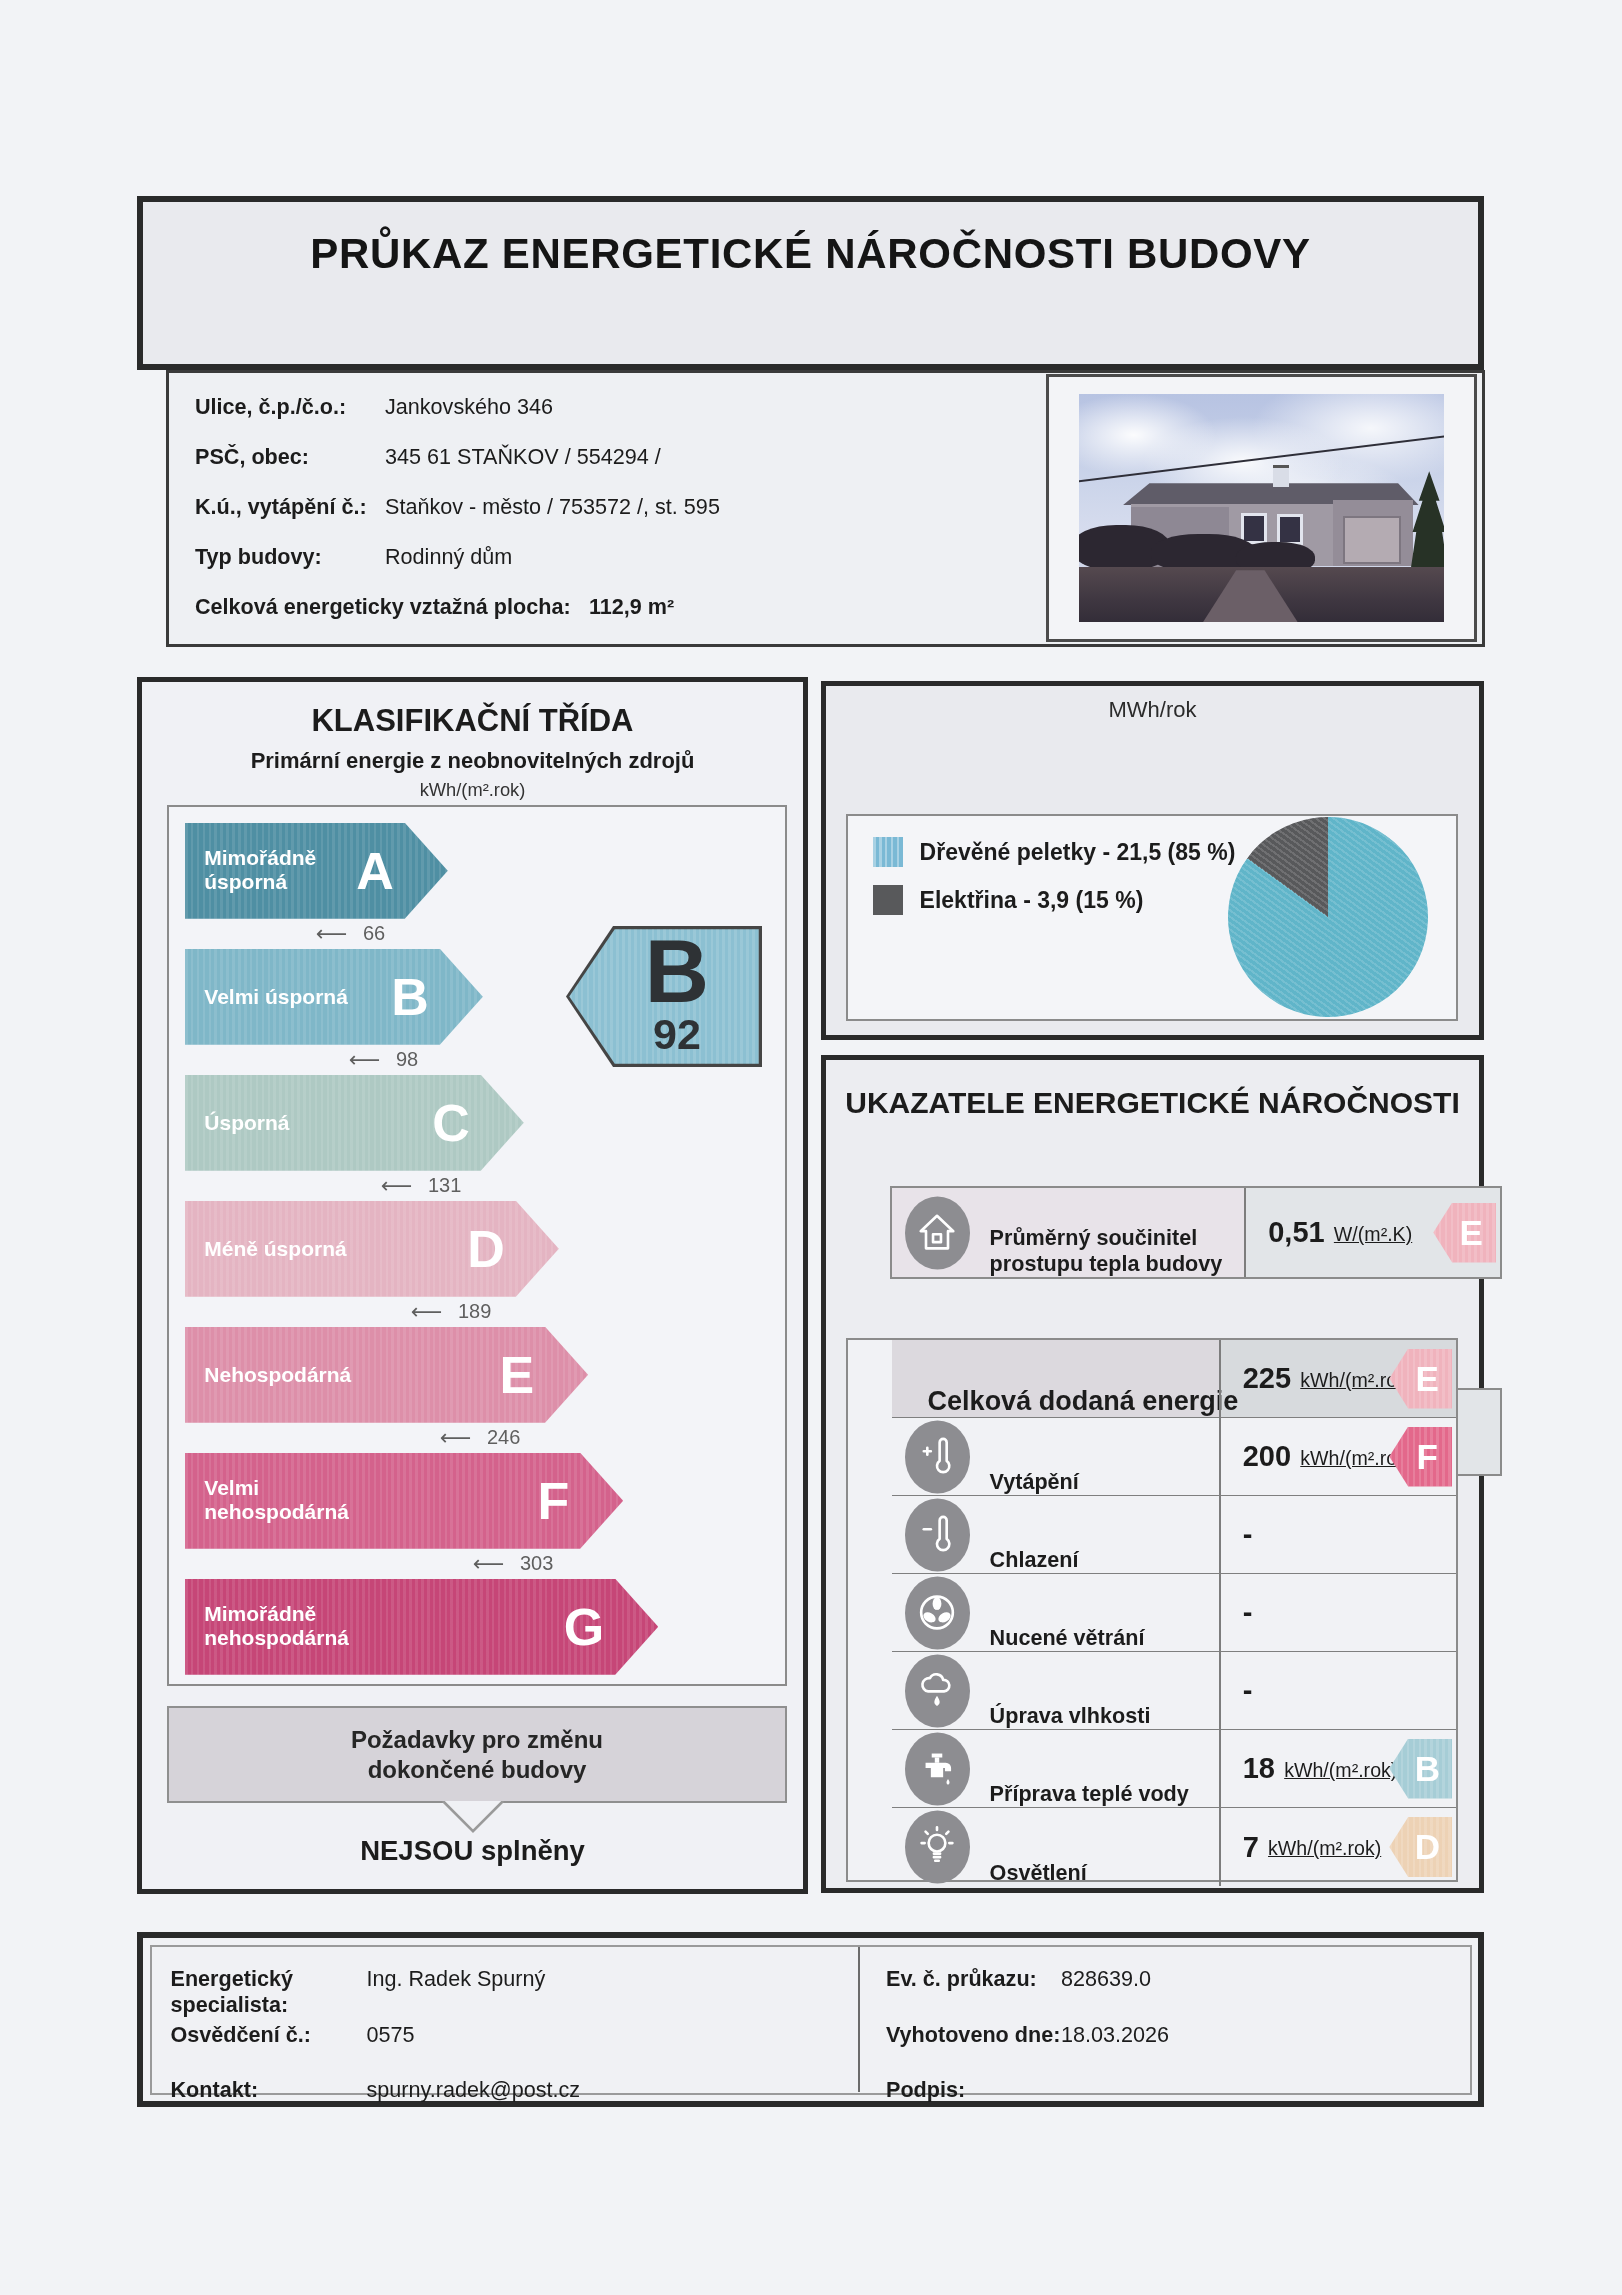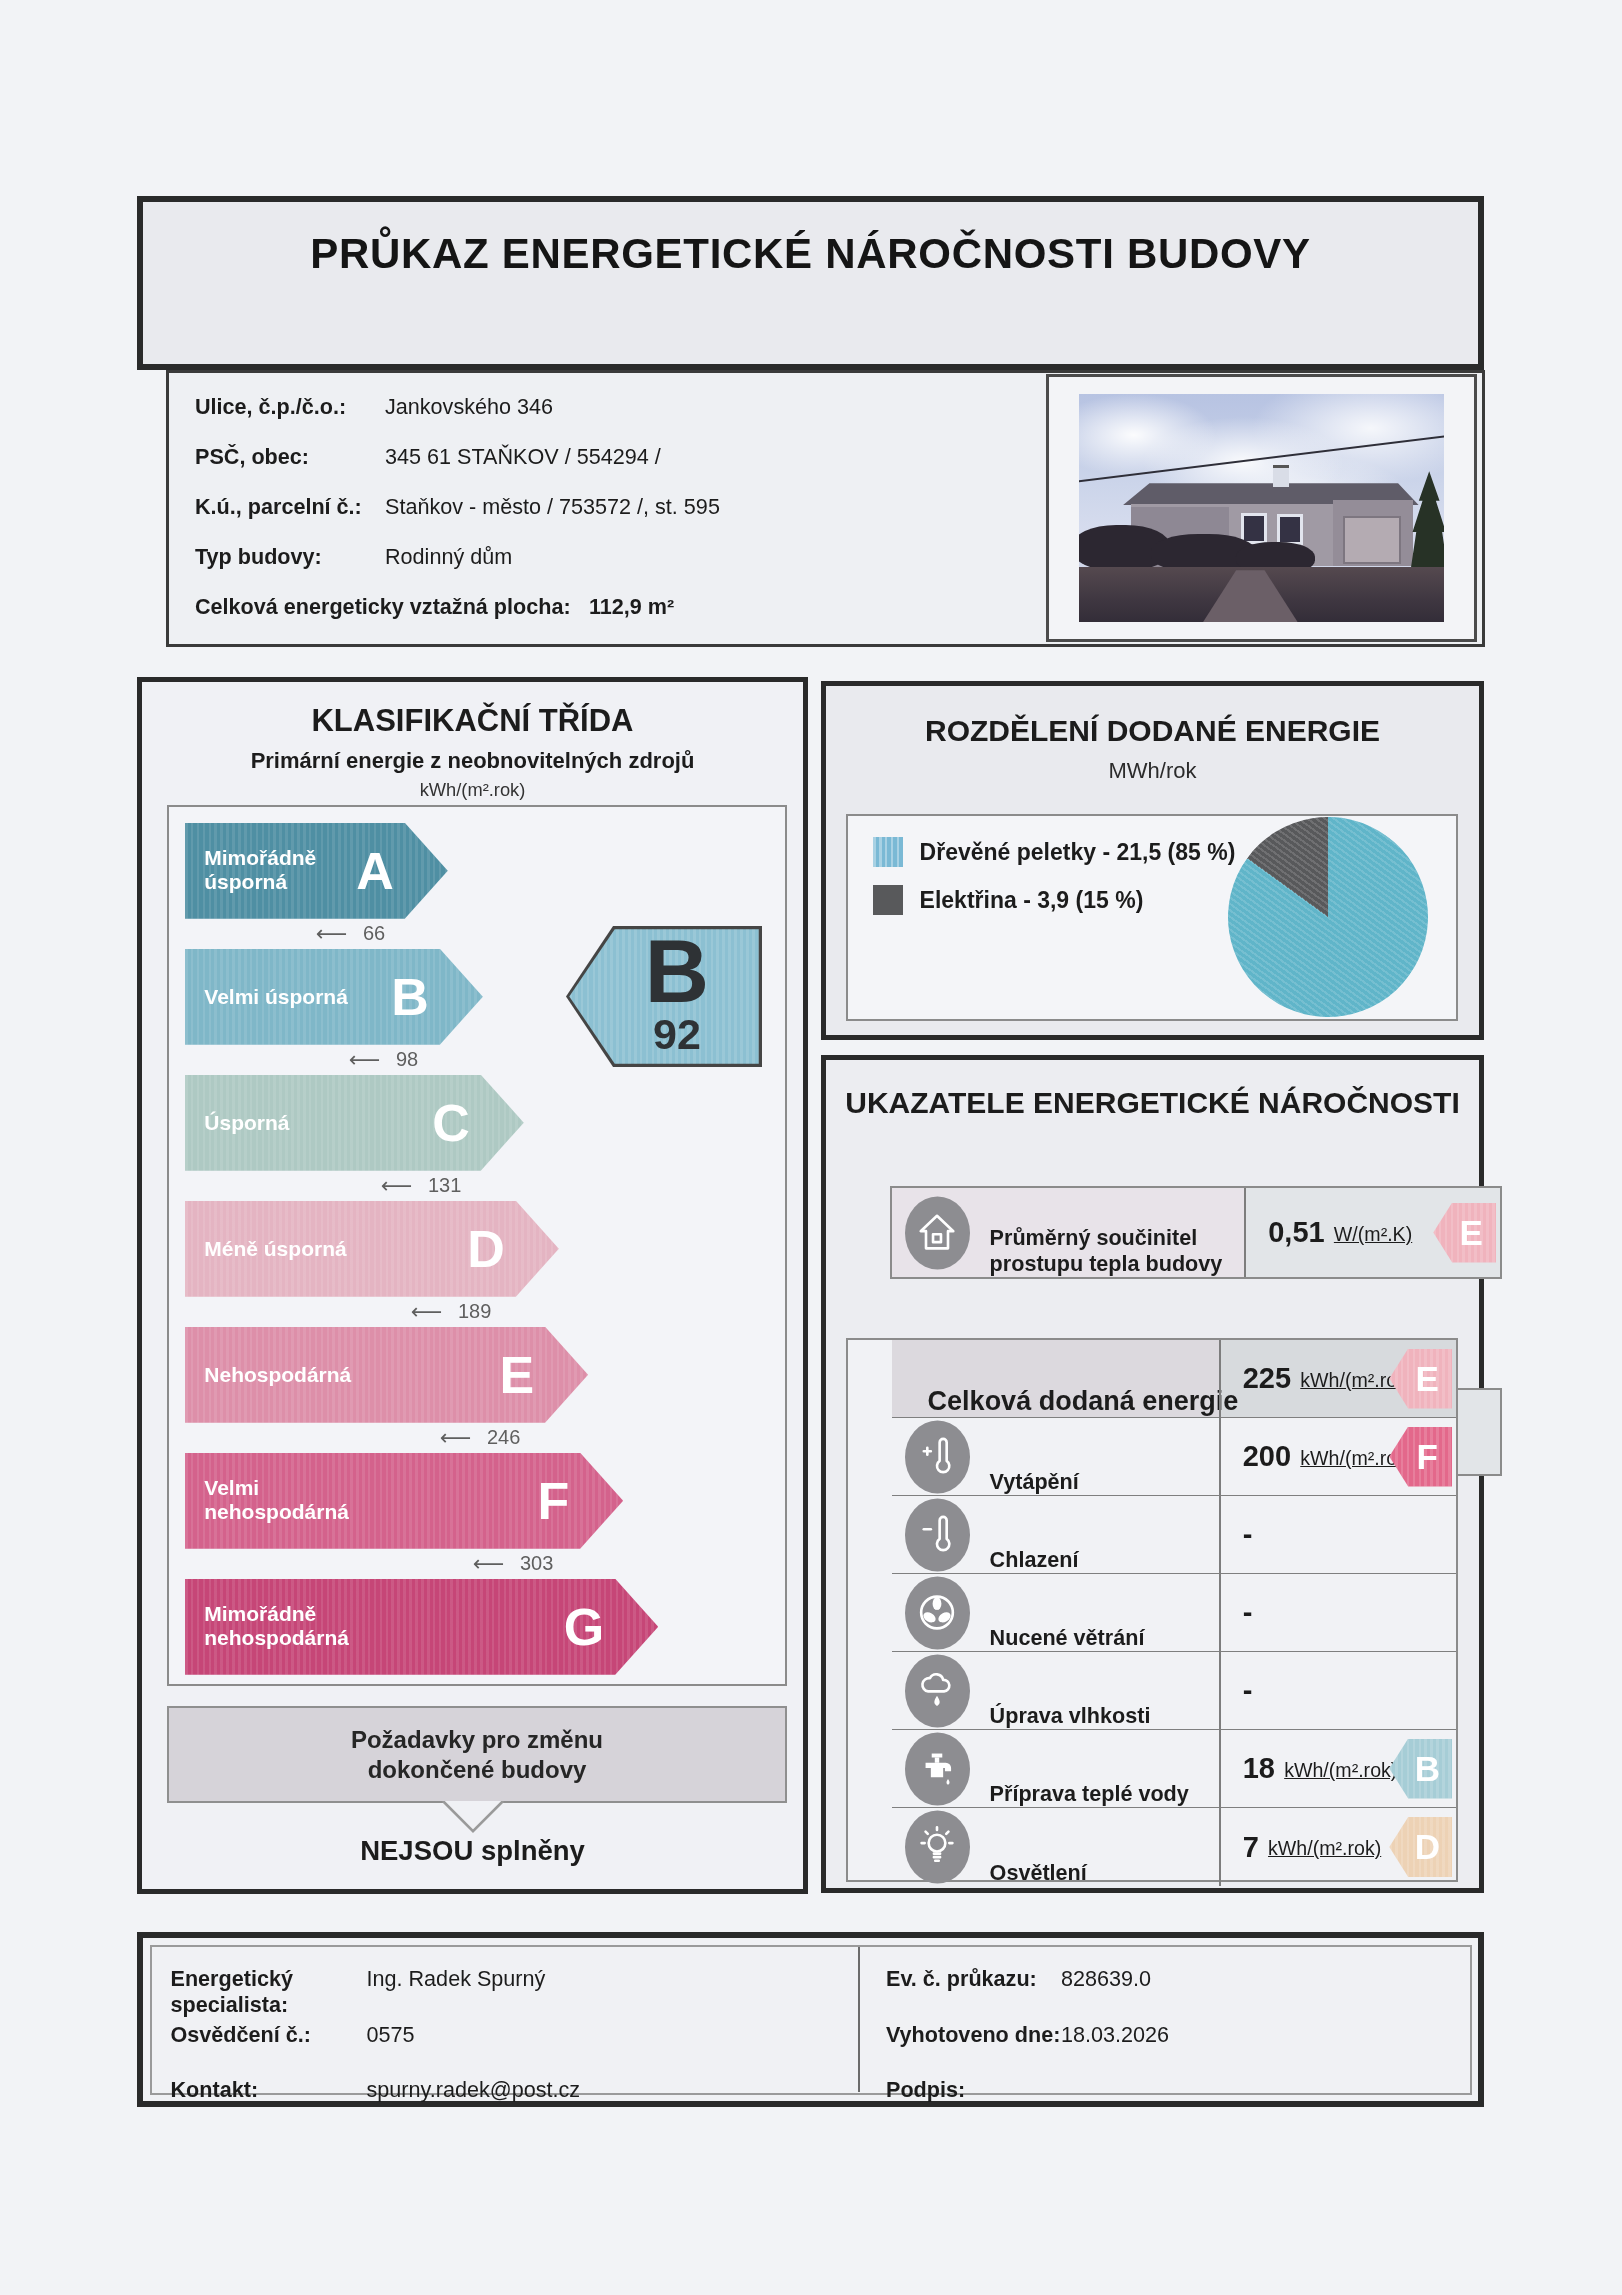--- a/index.html
+++ b/index.html
@@ -223,21 +223,21 @@
   <div class="addr-rows">
     <div class="addr-row">
       <span class="addr-label">Ulice, č.p./č.o.:</span>
       <span class="addr-value">Jankovského 346</span>
     </div>
     <div class="addr-row">
       <span class="addr-label">PSČ, obec:</span>
       <span class="addr-value">345 61 STAŇKOV  / 554294 /</span>
     </div>
     <div class="addr-row">
-      <span class="addr-label">K.ú., parcelní č.:</span>
+      <span class="addr-label">K.ú., vytápění č.:</span>
       <span class="addr-value">Staňkov - město  / 753572 /, st. 595</span>
     </div>
     <div class="addr-row">
       <span class="addr-label">Typ budovy:</span>
       <span class="addr-value">Rodinný dům</span>
     </div>
     <div class="addr-row bold-val">
       <span class="addr-label">Celková energeticky vztažná plocha:</span>
       <span class="addr-value">112,9 m²</span>
     </div>
@@ -335,21 +335,20 @@
     <div class="req-title">Požadavky pro změnu dokončené budovy</div>
   </div>
   <svg class="req-notch" width="63" height="34" viewBox="0 0 96 52">
     <path d="M2 0 L48 46 L94 0 Z" fill="#f0f1f5"></path>
     <path d="M2 0 L48 46 L94 0" fill="none" stroke="#9a9a9a" stroke-width="4"></path>
   </svg>
   <div class="status-text">NEJSOU splněny</div>
 </div>
 
 <div class="abs right-top-panel">
-  <div class="rt-title">ROZDĚLENÍ DODANÉ ENERGIE</div>
   <div class="rt-unit">MWh/rok</div>
   <div class="pie-box">
     <div class="legend">
       <div class="legend-row">
         <span class="legend-swatch sw-pellets"></span>
         <span class="legend-text">Dřevěné peletky - 21,5 (85 %)</span>
       </div>
       <div class="legend-row">
         <span class="legend-swatch sw-elec"></span>
         <span class="legend-text">Elektřina - 3,9 (15 %)</span>

